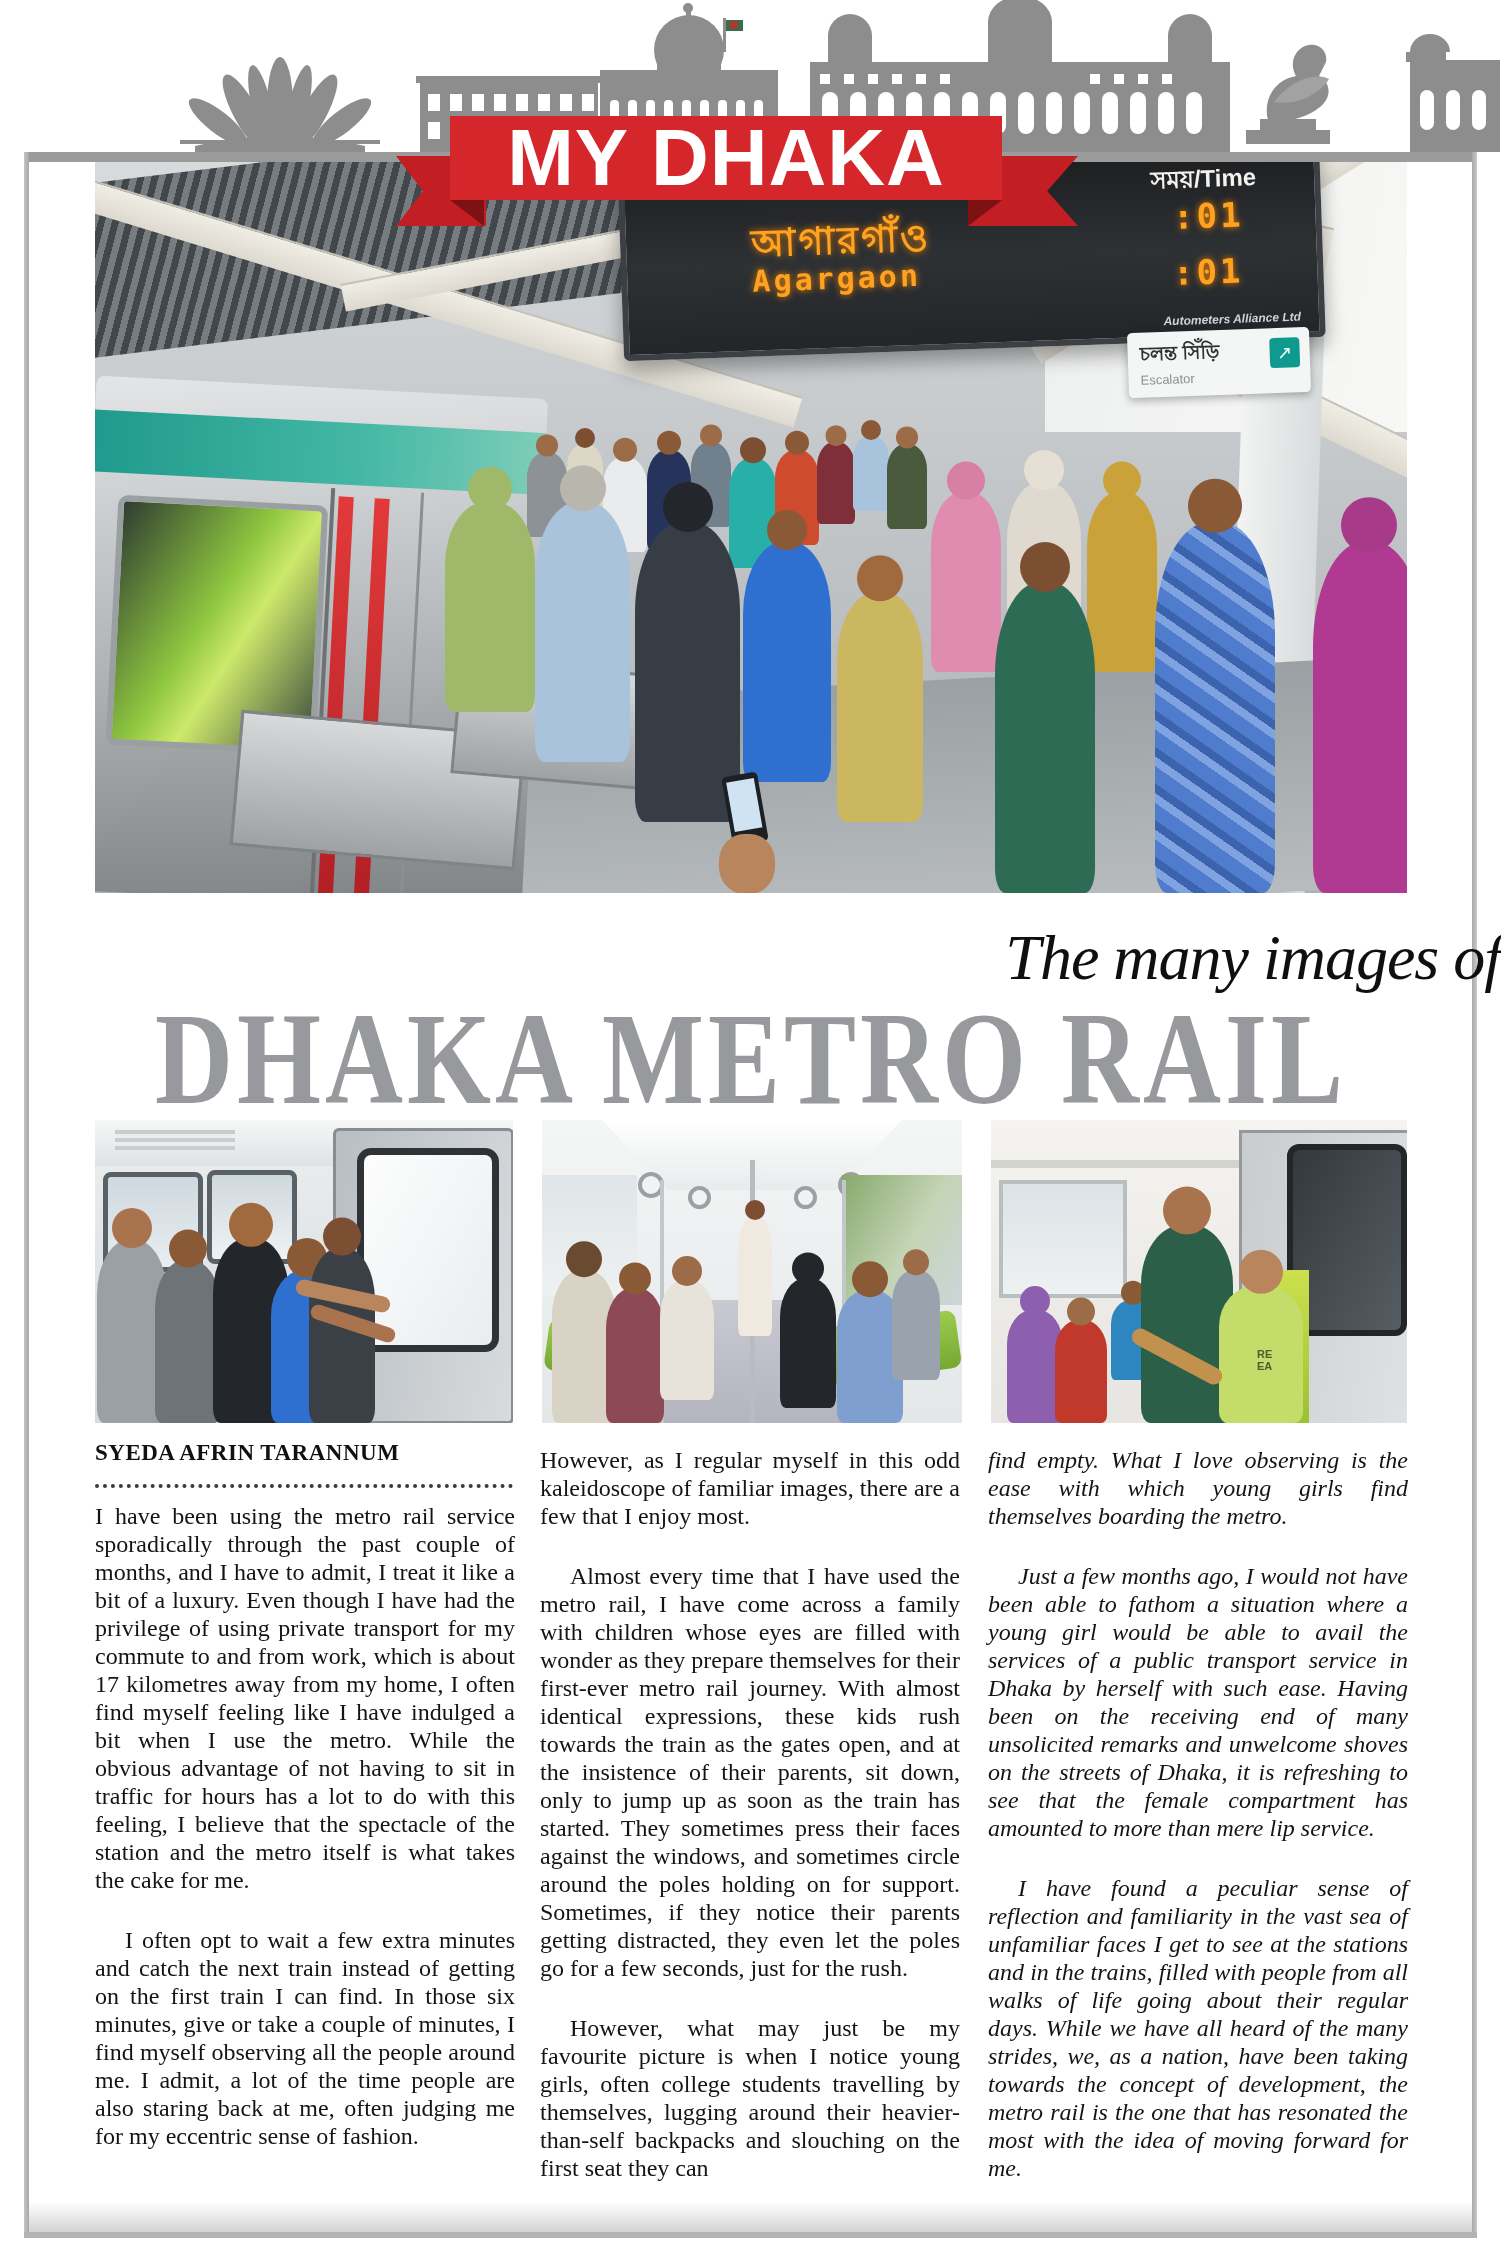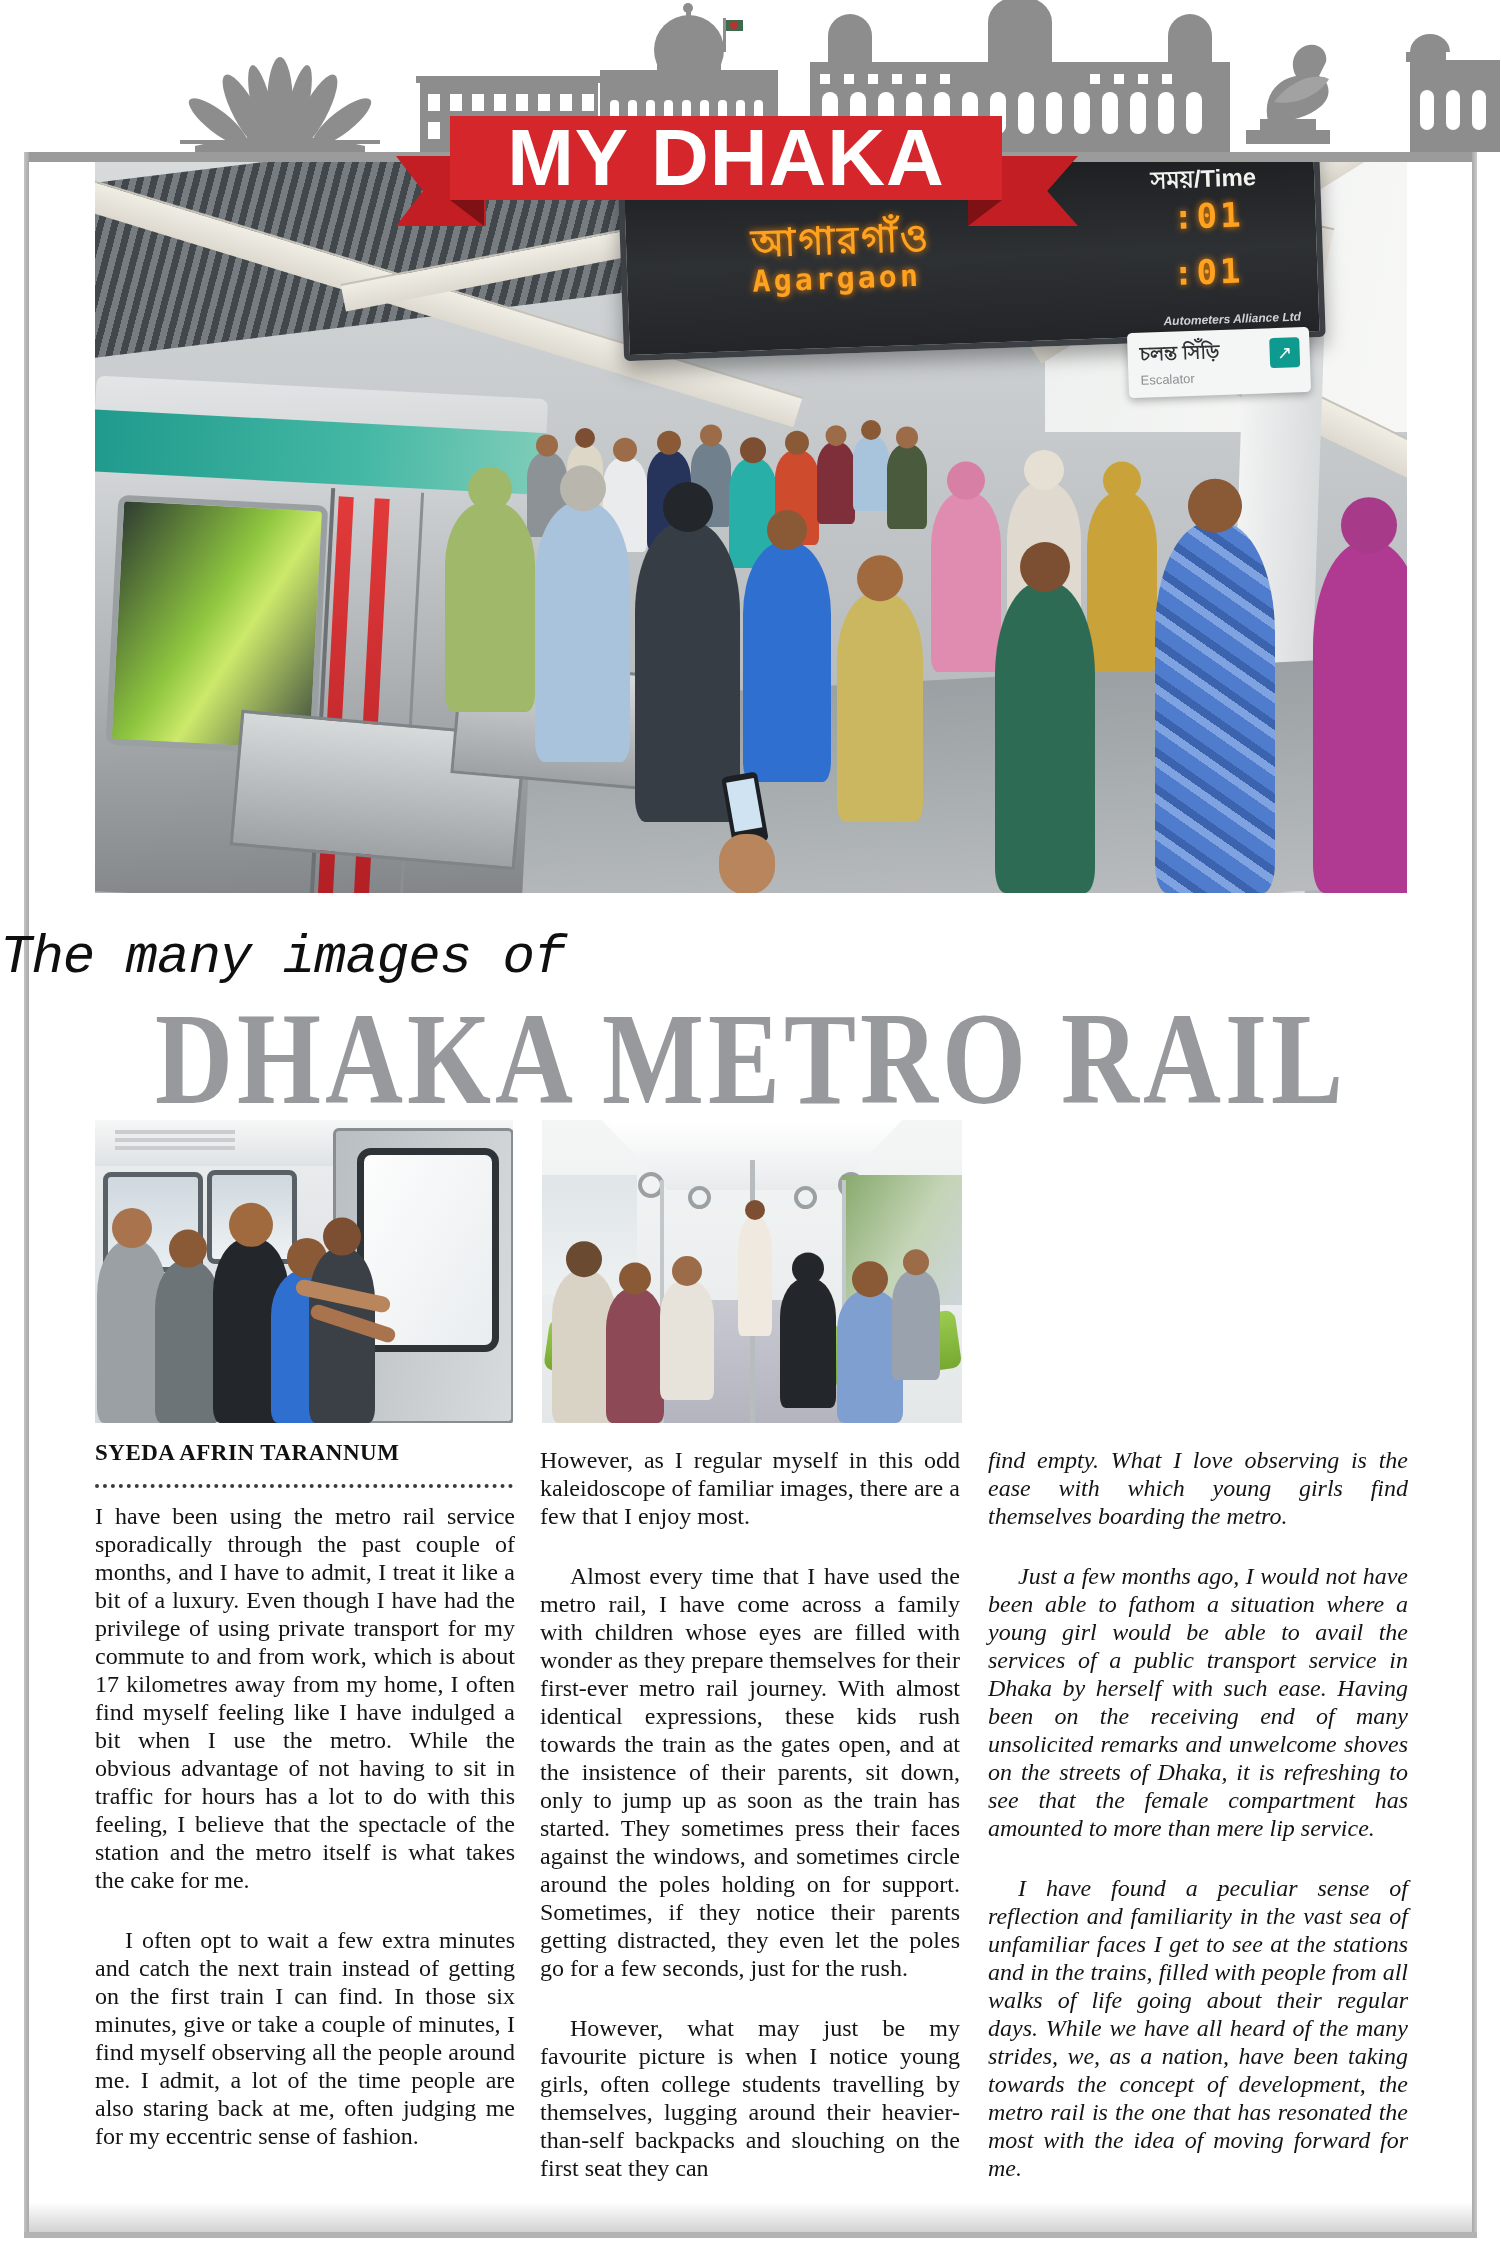--- a/index.html
+++ b/index.html
@@ -61,22 +61,22 @@
             color:#fff;font-family:"DejaVu Sans",sans-serif;font-size:18px;line-height:30px;text-align:center;}
   .person{position:absolute;border-radius:45% 45% 10% 10% / 30% 30% 8% 8%;}
   .person::before{content:"";position:absolute;left:50%;top:0;transform:translate(-50%,-80%);
                   width:var(--hw);height:var(--hw);border-radius:50%;background:var(--skin);}
   .phone{left:632px;top:612px;width:36px;height:70px;background:#1c2024;border-radius:5px;
          transform:rotate(-10deg);z-index:5;}
   .phone::after{content:"";position:absolute;left:4px;top:6px;width:28px;height:50px;background:#cfe3f2;}
   .hand{left:624px;top:672px;width:56px;height:60px;background:#b9855c;border-radius:45%;z-index:5;}
 
   
-  .kicker{left:0;top:912px;width:1501px;text-align:left;font-style:italic;font-size:54px;
-          line-height:92px;color:#0f0f0f;letter-spacing:-1px;font-family:Liberation Mono, monospace;}
+  .kicker{left:0;top:912px;width:1501px;text-align:right;font-style:italic;font-size:64px;
+          line-height:92px;color:#0f0f0f;letter-spacing:-1px;}
   .big-title{left:95px;top:998px;width:1312px;text-align:center;font-weight:bold;font-size:108px;
              line-height:100px;color:#97999c;letter-spacing:4px;transform:scaleY(1.22);
              transform-origin:top center;white-space:nowrap;}
 
   
   .strip-photo{top:1120px;height:303px;overflow:hidden;background:linear-gradient(#eceeef,#d6dadd);}
   .benchL{background:linear-gradient(#9ccc50,#76a832);}
 
   
   .byline{left:95px;top:1440px;width:420px;font-weight:bold;font-size:23px;color:#111;
@@ -313,20 +313,34 @@
     <div class="abs" style="left:300px;top:60px;width:4px;height:243px;background:#c2c7ca;"></div>
     <div class="person" style="left:10px;top:150px;width:64px;height:153px;background:#d9d3c5;--skin:#6b4a32;--hw:36px;"></div>
     <div class="person" style="left:64px;top:168px;width:58px;height:135px;background:#8d4a56;--skin:#8a5a36;--hw:32px;"></div>
     <div class="person" style="left:118px;top:160px;width:54px;height:120px;background:#e7e3da;--skin:#9c6b47;--hw:30px;"></div>
     <div class="person" style="left:196px;top:96px;width:34px;height:120px;background:#efe9df;--skin:#7c4f33;--hw:20px;"></div>
     <div class="person" style="left:238px;top:158px;width:56px;height:130px;background:#23262a;--skin:#23262a;--hw:32px;"></div>
     <div class="person" style="left:295px;top:170px;width:66px;height:133px;background:#7f9fd0;--skin:#8a5a36;--hw:36px;"></div>
     <div class="person" style="left:350px;top:150px;width:48px;height:110px;background:#9aa3ad;--skin:#9c6b47;--hw:26px;"></div>
   </div>
 
+  <div class="abs strip-photo" style="left:991px;width:416px;background:linear-gradient(#f4f3ef,#e6e5e1);">
+    <div class="abs" style="left:0;top:40px;width:416px;height:8px;background:#d3d3cd;"></div>
+    <div class="abs" style="left:8px;top:60px;width:120px;height:110px;background:linear-gradient(#dce3e6,#eef1f2);border:4px solid #b9bec1;"></div>
+    <div class="abs" style="left:248px;top:10px;width:168px;height:293px;background:linear-gradient(100deg,#c9ccce,#dfe2e3);border:3px solid #96999c;"></div>
+    <div class="abs" style="left:296px;top:24px;width:108px;height:180px;background:linear-gradient(120deg,#33383c,#565d63);border:6px solid #222629;border-radius:12px;"></div>
+    <div class="abs" style="left:248px;top:150px;width:70px;height:153px;background:linear-gradient(#cde04e,#9cc131);border-radius:70% 0 0 0;"></div>
+    <div class="person" style="left:16px;top:190px;width:56px;height:113px;background:#8e5fae;--skin:#8e5fae;--hw:30px;"></div>
+    <div class="person" style="left:64px;top:200px;width:52px;height:103px;background:#c0392b;--skin:#9c6b47;--hw:28px;"></div>
+    <div class="person" style="left:120px;top:180px;width:44px;height:80px;background:#2e86c1;--skin:#8a5a36;--hw:24px;"></div>
+    <div class="person" style="left:150px;top:105px;width:92px;height:198px;background:#2c5f47;--skin:#a9734d;--hw:48px;"></div>
+    <div class="person" style="left:228px;top:165px;width:84px;height:138px;background:#c3dc6a;--skin:#b9855c;--hw:44px;"></div>
+    <div class="abs" style="left:136px;top:228px;width:100px;height:17px;background:#c3914e;border-radius:9px;transform:rotate(28deg);"></div>
+    <div class="abs" style="left:266px;top:228px;font-family:'Liberation Sans',sans-serif;font-weight:bold;font-size:11px;color:#4e5c2f;line-height:12px;">RE<br>EA</div>
+  </div>
 
   <div class="abs byline">SYEDA AFRIN TARANNUM</div>
   <div class="abs dotted"></div>
 
   <div class="abs col c1">
     <p>I have been using the metro rail service sporadically through the past couple of months, and I have to admit, I treat it like a bit of a luxury. Even though I have had the privilege of using private transport for my commute to and from work, which is about 17 kilometres away from my home, I often find myself feeling like I have indulged a bit when I use the metro. While the obvious advantage of not having to sit in traffic for hours has a lot to do with this feeling, I believe that the spectacle of the station and the metro itself is what takes the cake for me.</p>
     <p class="ind">I often opt to wait a few extra minutes and catch the next train instead of getting on the first train I can find. In those six minutes, give or take a couple of minutes, I find myself observing all the people around me. I admit, a lot of the time people are also staring back at me, often judging me for my eccentric sense of fashion.</p>
   </div>
   <div class="abs col c2">
     <p>However, as I regular myself in this odd kaleidoscope of familiar images, there are a few that I enjoy most.</p>

